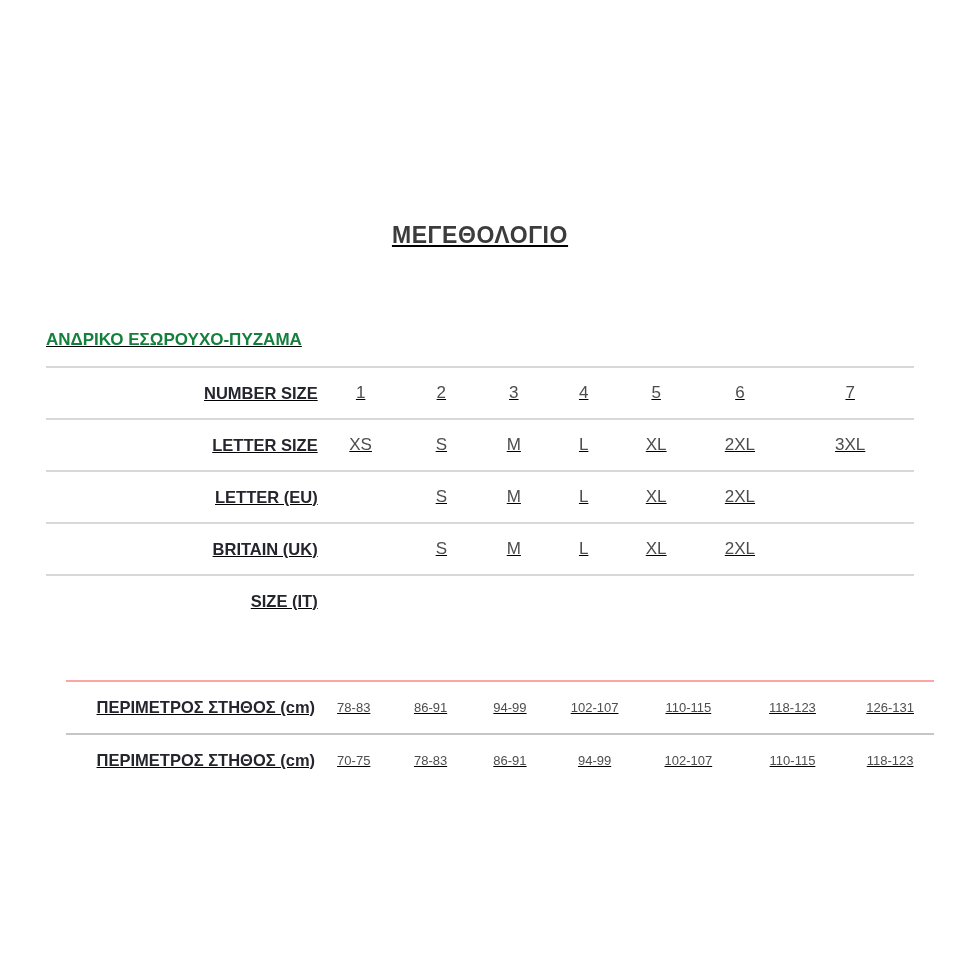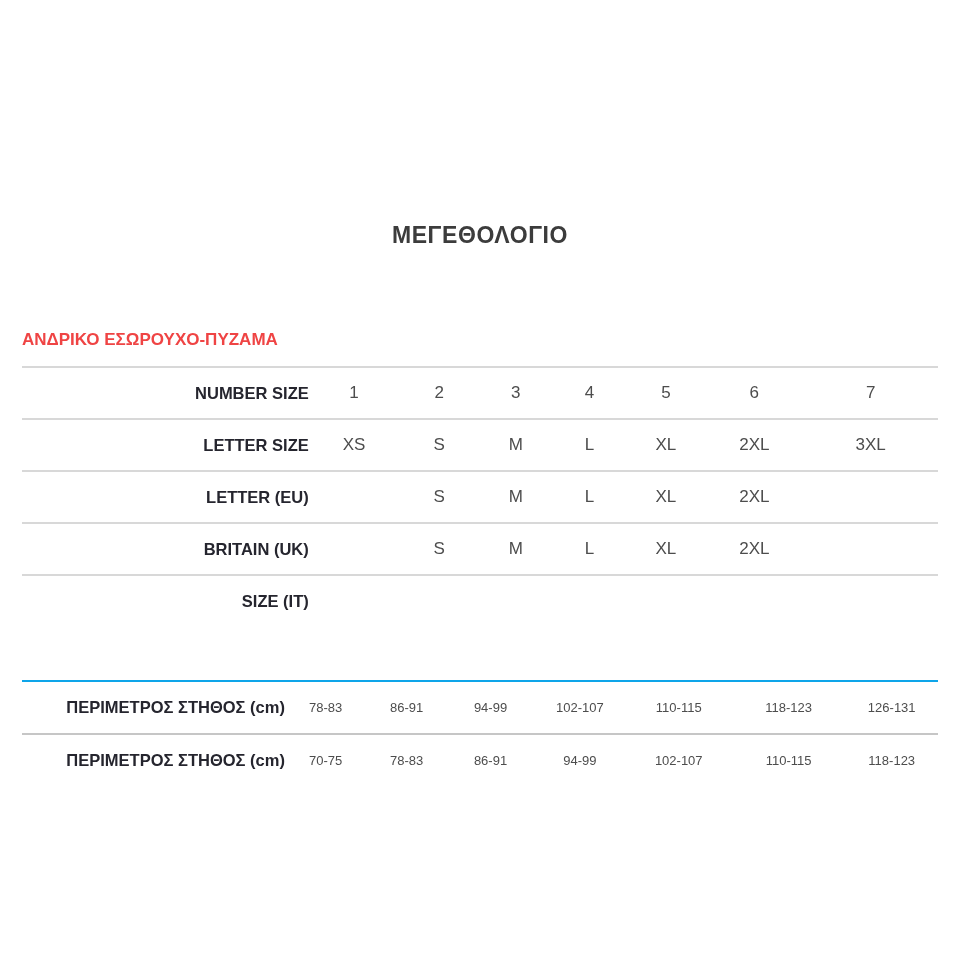--- a/index.html
+++ b/index.html
@@ -6,38 +6,39 @@
     margin: 0;
     padding: 0;
     background: #ffffff;
     font-family: "Liberation Sans", sans-serif;
   }
   .page {
     width: 960px;
     height: 960px;
     background: #ffffff;
     box-sizing: border-box;
-    padding: 0 22px;
+    padding: 0 46px;
     overflow: hidden;
+    text-decoration: underline;
   }
   .title {
     margin-top: 222px;
     text-align: center;
     font-size: 23px;
     line-height: 26px;
     font-weight: bold;
     letter-spacing: 0.6px;
     color: #3c3c3c;
   }
   .section-heading {
     margin-top: 82px;
     font-size: 17px;
     line-height: 19px;
     font-weight: 600;
-    color: #ef4444;
+    color: #15803d;
     padding-bottom: 17px;
     border-bottom: 2px solid #d8d8d8;
   }
   table {
     width: 100%;
     border-collapse: collapse;
     table-layout: fixed;
   }
   td {
     height: 50px;
@@ -56,21 +57,22 @@
     font-size: 16.5px;
     font-weight: 600;
     color: #25252e;
     padding-left: 7px;
   }
   tr.no-border td {
     border-bottom: none;
   }
   .measurement-table {
     margin-top: 54px;
-    border-top: 2px solid #0ea5e9;
+    border-top: 2px solid #fca5a5;
+    margin-left: 20px;
   }
   .measurement-table td {
     height: 51px;
     border-bottom: 2px solid #c6c6c6;
     font-size: 13px;
   }
   .measurement-table td.row-label {
     font-size: 16.5px;
   }
   .measurement-table tr:last-child td {

